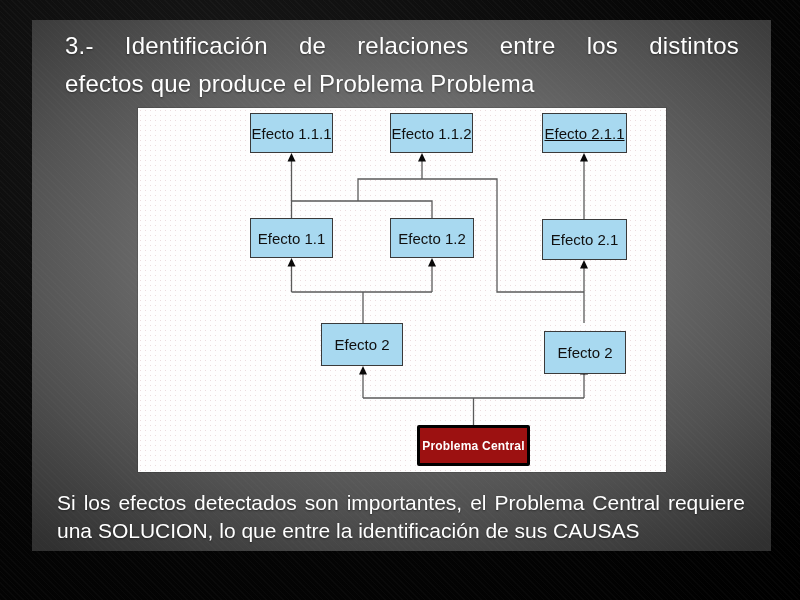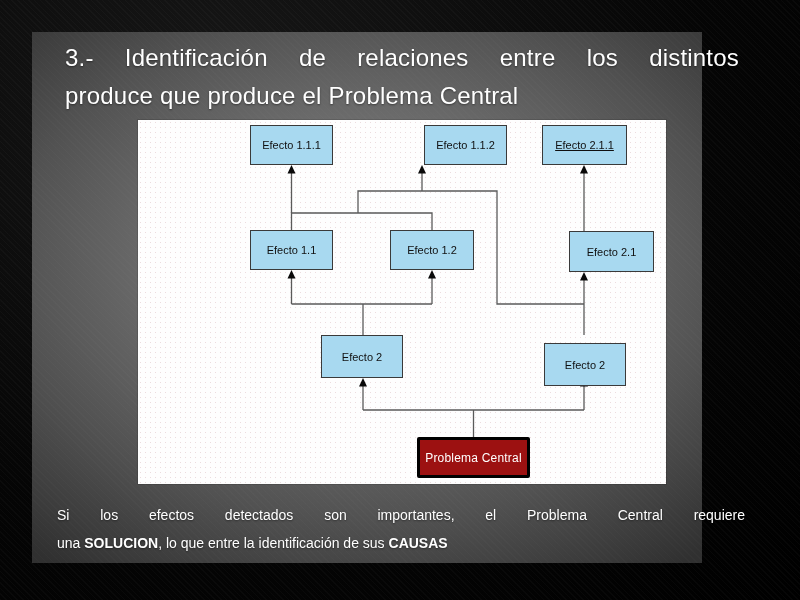--- a/index.html
+++ b/index.html
@@ -4,21 +4,21 @@
 <style>
   html,body{margin:0;padding:0;background:#000;}
   .stage{
     position:relative;width:800px;height:600px;overflow:hidden;
     font-family:"Liberation Sans",sans-serif;
     background:
       repeating-linear-gradient(45deg, rgba(255,255,255,0.025) 0 1px, rgba(0,0,0,0) 1px 4px),
       radial-gradient(ellipse at 28% 18%, #181818 0%, #050505 60%, #000 100%);
   }
   .slide{
-    position:absolute;left:32px;top:32px;width:670px;height:531px;
+    position:absolute;left:32px;top:20px;width:739px;height:531px;
     background:
       repeating-linear-gradient(45deg, rgba(255,255,255,0.015) 0 1px, rgba(0,0,0,0) 1px 5px),
       radial-gradient(ellipse 78% 70% at 50% 44%, #7d7d7d 0%, #6d6d6d 38%, #525252 68%, #303030 100%);
   }
   .title{
     position:absolute;left:33px;top:7px;width:674px;
     color:#ffffff;font-size:24px;line-height:38px;letter-spacing:0.2px;
     text-shadow:0 1px 2px rgba(0,0,0,0.45);
   }
   .title .l1{text-align:justify;text-align-last:justify;}
@@ -28,44 +28,44 @@
     background-color:#fefefe;
     background-image:radial-gradient(circle, rgba(205,160,165,0.35) 0.7px, rgba(0,0,0,0) 0.9px);
     background-size:5px 5px;
     box-shadow:0 0 0 1px rgba(0,0,0,0.12);
   }
   .connectors{position:absolute;left:0;top:0;}
   .node{
     position:absolute;box-sizing:border-box;
     background:#a8d9f0;border:1.5px solid #3a3a3a;
     display:flex;align-items:center;justify-content:center;
-    font-size:11px;color:#101010;text-align:center;
+    font-size:15px;color:#101010;text-align:center;
   }
   .problem{
     background:#9c1111;border:3px solid #000000;border-radius:2px;
-    color:#ffffff;font-weight:normal;font-size:12px;letter-spacing:0.2px;
+    color:#ffffff;font-weight:bold;font-size:12px;letter-spacing:0.2px;
   }
   .footer{
     position:absolute;left:25px;top:469px;width:688px;
-    color:#ffffff;font-size:14px;line-height:28px;
+    color:#ffffff;font-size:21px;line-height:28px;
     text-shadow:0 1px 2px rgba(0,0,0,0.45);
   }
   .footer .l1{text-align:justify;text-align-last:justify;}
   .footer .l2{text-align:left;}
-  .footer b{font-weight:bold;}
+  .footer b{font-weight:normal;}
 </style>
 </head>
 <body>
 
 <div class="stage">
   <div class="slide">
 
     <div class="title">
       <div class="l1">3.- Identificación de relaciones entre los distintos</div>
-      <div class="l2">produce que produce el Problema Central</div>
+      <div class="l2">efectos que produce el Problema Problema</div>
     </div>
 
     <div class="diagram">
 
       <svg class="connectors" width="528" height="364" viewBox="0 0 528 364">
         <g stroke="#5a5a5a" stroke-width="1.3" fill="none">
           <path d="M153.5,110 V49"></path>
           <path d="M446,111 V49"></path>
           <path d="M294,110 V93 H153.5"></path>
           <path d="M220,93 V71 H359 V184 H446"></path>
@@ -73,26 +73,26 @@
           <path d="M446,215 V156"></path>
           <path d="M225,215 V184 M153.5,184 H294 M153.5,184 V154 M294,184 V154"></path>
           <path d="M335.5,317 V290 M225,290 H446 M225,290 V262 M446,290 V262"></path>
         </g>
         <path fill="#0a0a0a" d="M153.5,45 l-4,8.5 h8 z  M446,45 l-4,8.5 h8 z  M284,45 l-4,8.5 h8 z
                  M153.5,150 l-4,8.5 h8 z M294,150 l-4,8.5 h8 z M446,152 l-4,8.5 h8 z
                  M225,258 l-4,8.5 h8 z   M446,258 l-4,8.5 h8 z"></path>
       </svg>
 
       <div class="node" style="left:112px;top:5px;width:83px;height:40px;">Efecto 1.1.1</div>
-      <div class="node" style="left:252px;top:5px;width:83px;height:40px;margin-left:34px;">Efecto 1.1.2</div>
+      <div class="node" style="left:252px;top:5px;width:83px;height:40px;">Efecto 1.1.2</div>
       <div class="node" style="left:404px;top:5px;width:85px;height:40px;text-decoration:underline;">Efecto 2.1.1</div>
 
       <div class="node" style="left:112px;top:110px;width:83px;height:40px;">Efecto 1.1</div>
       <div class="node" style="left:252px;top:110px;width:84px;height:40px;">Efecto 1.2</div>
-      <div class="node" style="left:404px;top:111px;width:85px;height:41px;margin-left:27px;">Efecto 2.1</div>
+      <div class="node" style="left:404px;top:111px;width:85px;height:41px;">Efecto 2.1</div>
 
       <div class="node" style="left:183px;top:215px;width:82px;height:43px;">Efecto 2</div>
       <div class="node" style="left:406px;top:215px;width:82px;height:43px;margin-top:8px;">Efecto 2</div>
 
       <div class="node problem" style="left:279px;top:317px;width:113px;height:41px;">Problema Central</div>
     </div>
 
     <div class="footer">
       <div class="l1">Si los efectos detectados son importantes, el Problema Central requiere</div>
       <div class="l2"><span>una </span><b>SOLUCION</b><span>, lo que entre la identificación de sus </span><b>CAUSAS</b></div>

